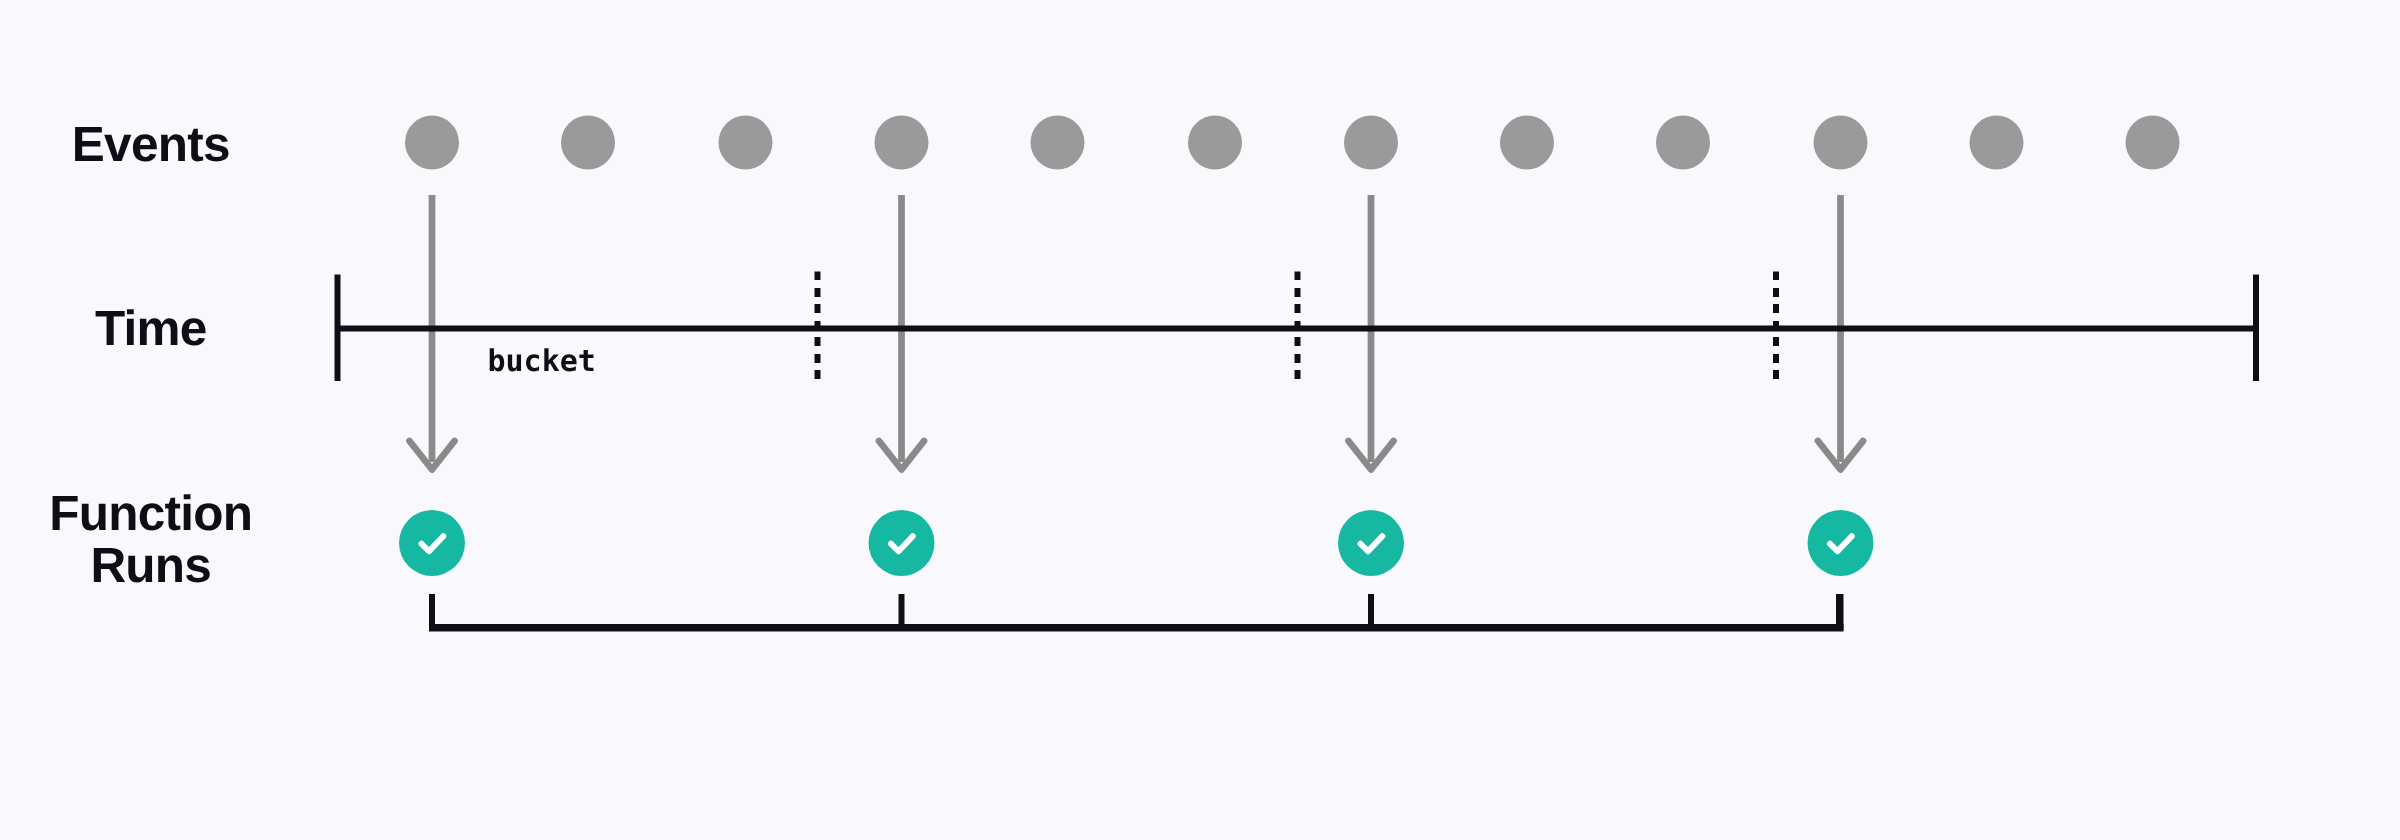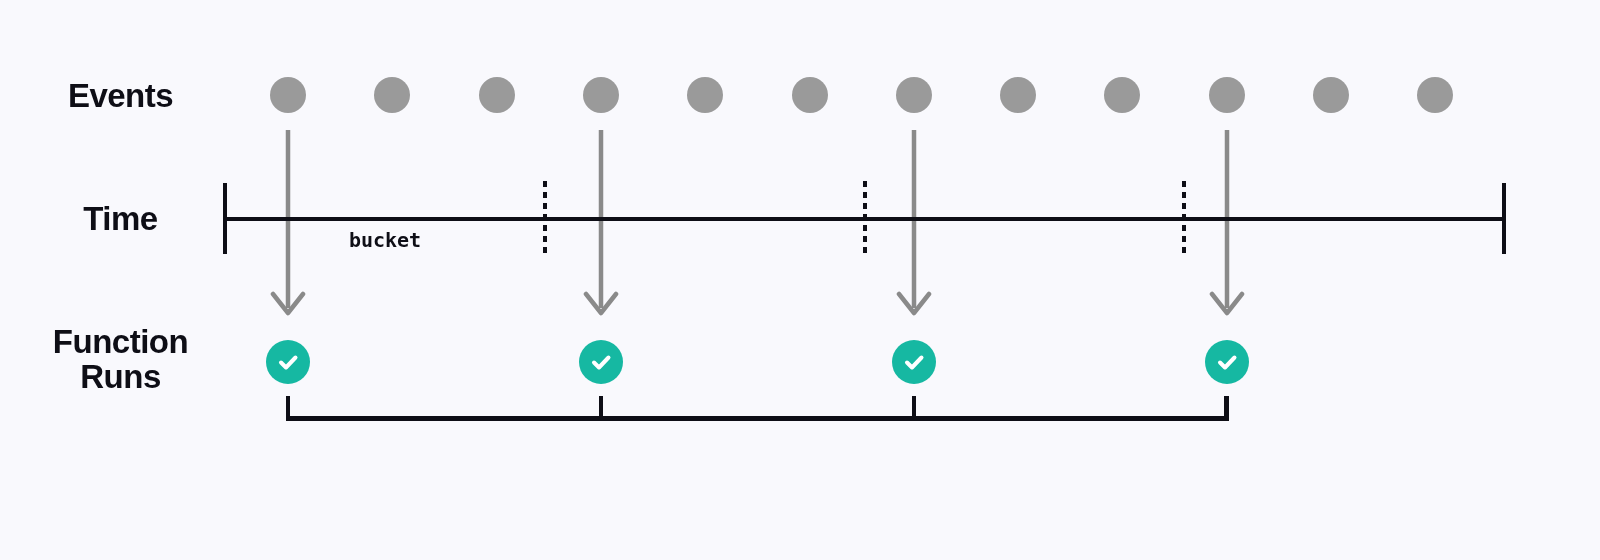--- a/index.html
+++ b/index.html
@@ -10,40 +10,39 @@
   .canvas {
     position: relative;
     width: 1600px;
     height: 560px;
     background: var(--bg, #f9f9fd);
     overflow: hidden;
   }
   
   .row-label {
     position: absolute;
-    left: 23px;
+    left: 3px;
     width: 195px;
     text-align: center;
     font-weight: bold;
     font-size: 33px;
     line-height: 35px;
     color: var(--ink, #0e0e16);
     letter-spacing: -0.5px;
     white-space: pre-line;
   }
   .label-events { top: 78px; }
   .label-time { top: 201px; }
   .label-function-runs { top: 324px; }
   
   .mono-label {
     position: absolute;
     font-family: "DejaVu Sans Mono", monospace;
     font-weight: bold;
     color: var(--ink, #0e0e16);
-    text-align: center;
   }
   .label-bucket { left: 325px; top: 229px; width: 120px; font-size: 20px; line-height: 22px; }
   .label-period { left: 1418px; top: 274px; width: 170px; font-size: 31px; line-height: 34px; }
   .label-limit  { left: 657px;  top: 450px; width: 200px; font-size: 32px; line-height: 34px; }
   
   .timeline-bar {
     position: absolute;
     left: 225px; top: 217px;
     width: 1281px; height: 4px;
     background: var(--ink, #0e0e16);

